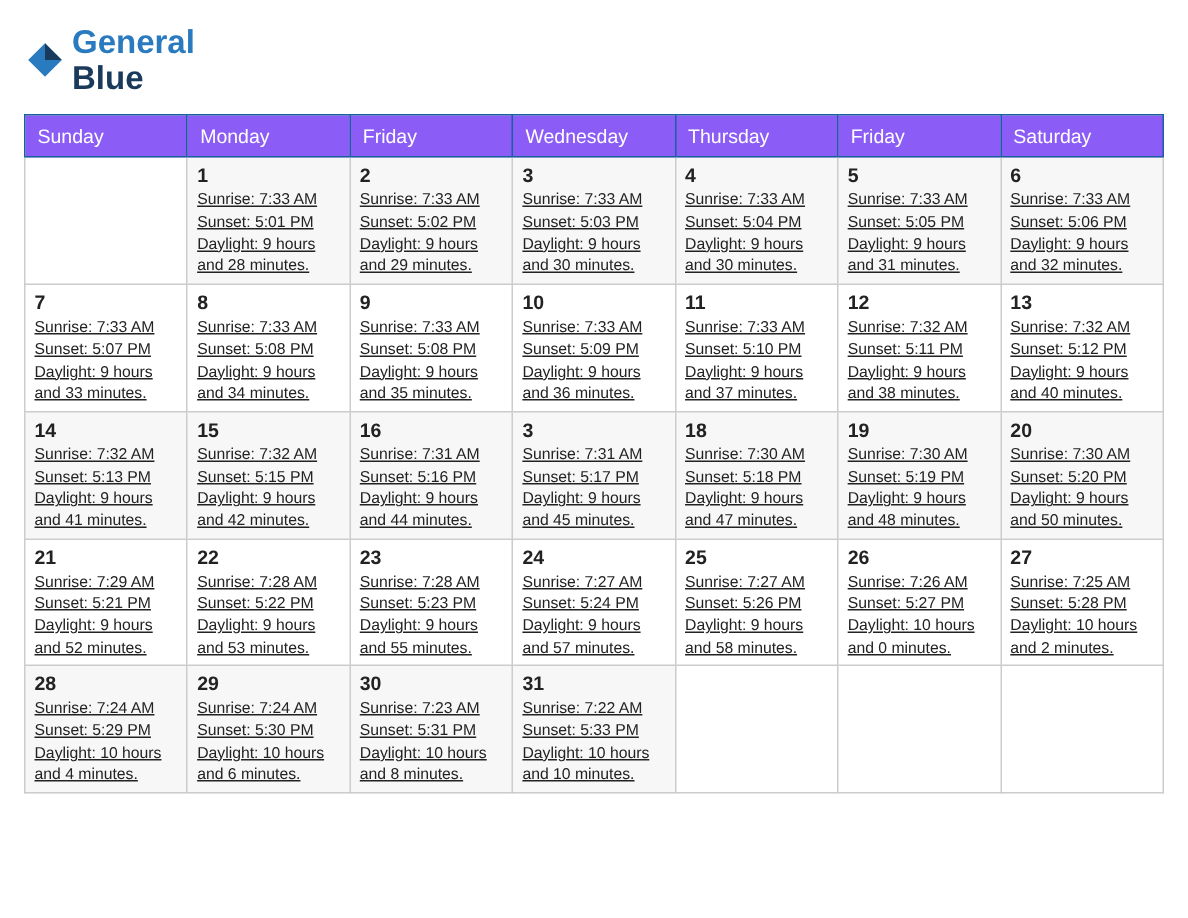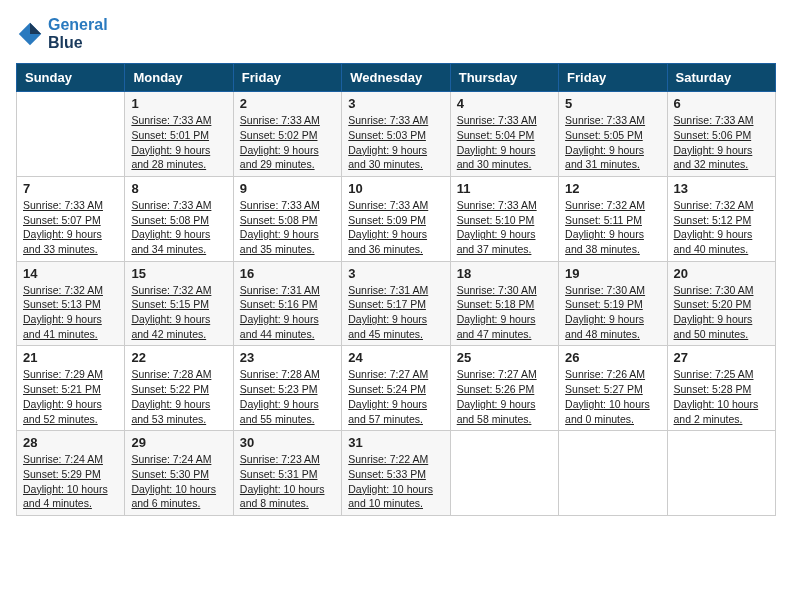--- a/index.html
+++ b/index.html
@@ -14,21 +14,21 @@
       display: flex;
       justify-content: space-between;
       align-items: flex-start;
       margin-bottom: 12px;
     }
     .logo {
       display: flex;
       align-items: center;
     }
     .logo-text {
-      font-size: 16px;
+      font-size: 22px;
       font-weight: bold;
       color: #1a3a5c;
       line-height: 1.1;
     }
     .logo-text span {
       color: #2a7abf;
     }
     .logo-icon {
       width: 28px;
       height: 28px;
@@ -44,24 +44,24 @@
     }
     .location {
       font-size: 16px;
       color: #333;
     }
     table {
       width: 100%;
       border-collapse: collapse;
     }
     thead tr th {
-      background-color: #0c4a6e;
+      background-color: #8b5cf6;
       color: #fff;
       font-size: 13px;
-      font-weight: bold;
+      font-weight: normal;
       padding: 6px 8px;
       text-align: left;
       border: 1px solid #1a5fa0;
     }
     tbody tr td {
       border: 1px solid #ccc;
       vertical-align: top;
       padding: 4px 6px;
       font-size: 11px;
       color: #222;

